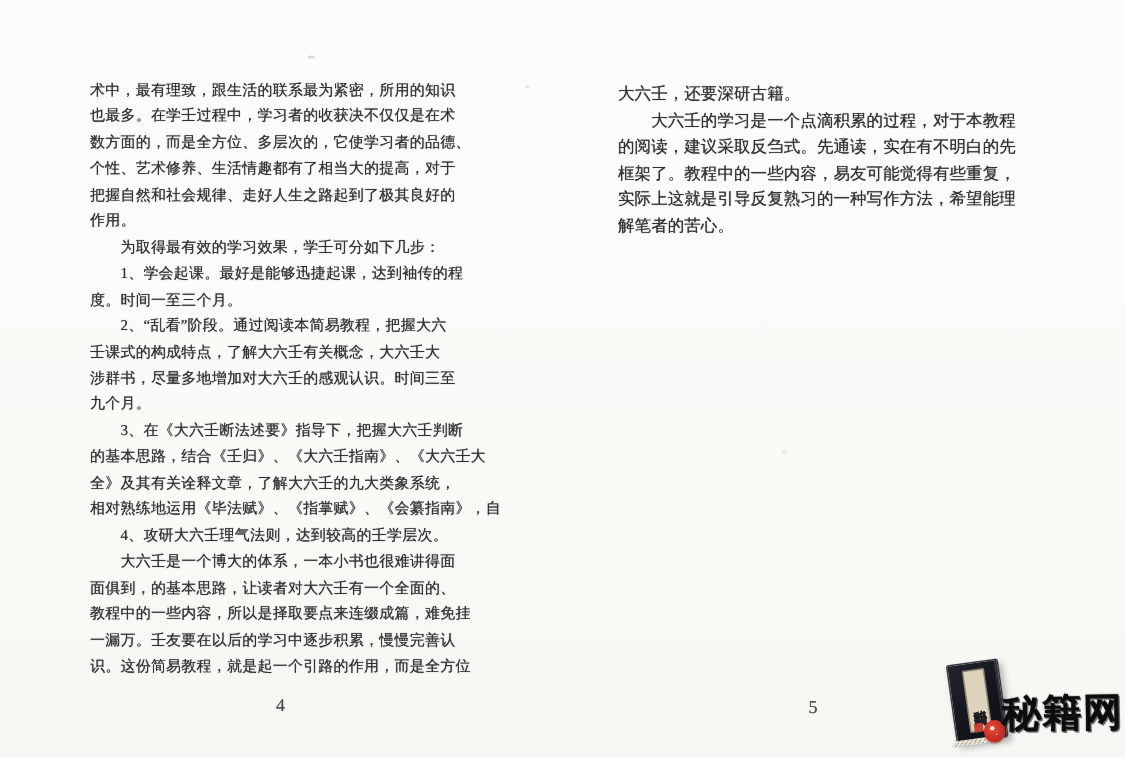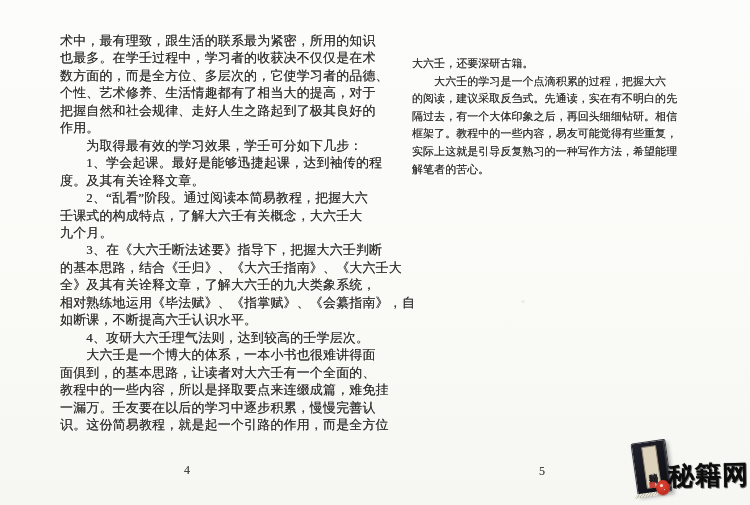--- a/index.html
+++ b/index.html
@@ -7,21 +7,21 @@
     width:750px;height:505px;overflow:hidden;position:relative;
     background:linear-gradient(180deg,#fcfcfa 0%,#fafaf7 60%,#f6f6f3 100%);
     font-family:"Liberation Serif","DejaVu Serif",serif;
   }
   .spread{position:absolute;inset:0;}
   .textblock{position:absolute;color:#333231;}
   .textblock .line{
     white-space:pre;
     text-shadow:0 0 .6px rgba(60,58,55,.85);
   }
-  .tb-left{left:60px;top:32px;width:282px;font-size:13px;line-height:17.45px;letter-spacing:.15px;}
+  .tb-left{left:60px;top:52px;width:282px;font-size:10px;line-height:17.45px;letter-spacing:.15px;}
   .tb-right{left:412px;top:56px;width:292px;font-size:11px;line-height:17.6px;letter-spacing:.05px;font-family:Liberation Mono, monospace;}
   .pagenum{
     position:absolute;font-size:12px;color:#4a4a48;
     text-shadow:0 0 .5px rgba(70,70,68,.7);
   }
   .pn-left{left:184px;top:463px;}
   .pn-right{left:539px;top:464px;}
 
   
   .speck{position:absolute;background:#9a9a96;border-radius:50%;}
@@ -81,43 +81,42 @@
 
   <div class="textblock tb-left">
     <div class="line">术中，最有理致，跟生活的联系最为紧密，所用的知识</div>
     <div class="line">也最多。在学壬过程中，学习者的收获决不仅仅是在术</div>
     <div class="line">数方面的，而是全方位、多层次的，它使学习者的品德、</div>
     <div class="line">个性、艺术修养、生活情趣都有了相当大的提高，对于</div>
     <div class="line">把握自然和社会规律、走好人生之路起到了极其良好的</div>
     <div class="line">作用。</div>
     <div class="line">　　为取得最有效的学习效果，学壬可分如下几步：</div>
     <div class="line">　　1、学会起课。最好是能够迅捷起课，达到袖传的程</div>
-    <div class="line">度。及其有关诠释文章。</div>
+    <div class="line">度。时间一至三个月。</div>
     <div class="line">　　2、“乱看”阶段。通过阅读本简易教程，把握大六</div>
     <div class="line">壬课式的构成特点，了解大六壬有关概念，大六壬大</div>
+    <div class="line">涉群书，尽量多地增加对大六壬的感观认识。时间三至</div>
     <div class="line">九个月。</div>
     <div class="line">　　3、在《大六壬断法述要》指导下，把握大六壬判断</div>
     <div class="line">的基本思路，结合《壬归》、《大六壬指南》、《大六壬大</div>
     <div class="line">全》及其有关诠释文章，了解大六壬的九大类象系统，</div>
     <div class="line">相对熟练地运用《毕法赋》、《指掌赋》、《会纂指南》，自</div>
-    <div class="line">如断课，不断提高六壬认识水平。</div>
     <div class="line">　　4、攻研大六壬理气法则，达到较高的壬学层次。</div>
     <div class="line">　　大六壬是一个博大的体系，一本小书也很难讲得面</div>
     <div class="line">面俱到，的基本思路，让读者对大六壬有一个全面的、</div>
     <div class="line">教程中的一些内容，所以是择取要点来连缀成篇，难免挂</div>
     <div class="line">一漏万。壬友要在以后的学习中逐步积累，慢慢完善认</div>
     <div class="line">识。这份简易教程，就是起一个引路的作用，而是全方位</div>
   </div>
   <div class="pagenum pn-left">4</div>
 
   <div class="textblock tb-right">
     <div class="line">大六壬，还要深研古籍。</div>
-    <div class="line">　　大六壬的学习是一个点滴积累的过程，把握大六</div>
+    <div class="line">　　大六壬的学习是一个点滴积累的过程，对于本教程</div>
     <div class="line">的阅读，建议采取反刍式。先通读，实在有不明白的先</div>
-    <div class="line">隔过去，有一个大体印象之后，再回头细细钻研。相信</div>
     <div class="line">框架了。教程中的一些内容，易友可能觉得有些重复，</div>
     <div class="line">实际上这就是引导反复熟习的一种写作方法，希望能理</div>
     <div class="line">解笔者的苦心。</div>
   </div>
   <div class="pagenum pn-right">5</div>
 
   <div class="speck s1"></div>
   <div class="speck s2"></div>
   <div class="speck s3"></div>
 

